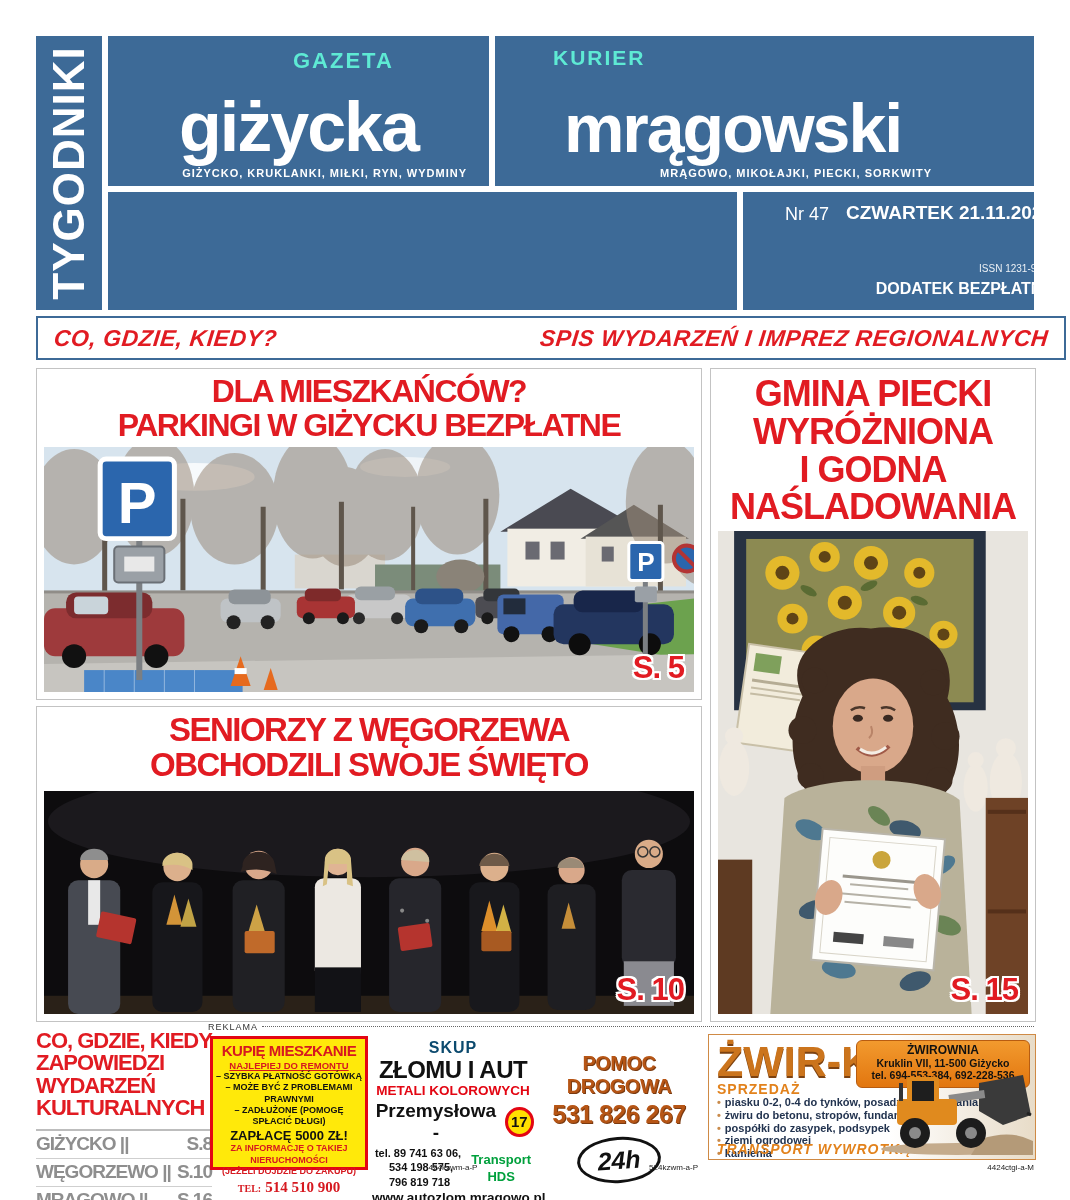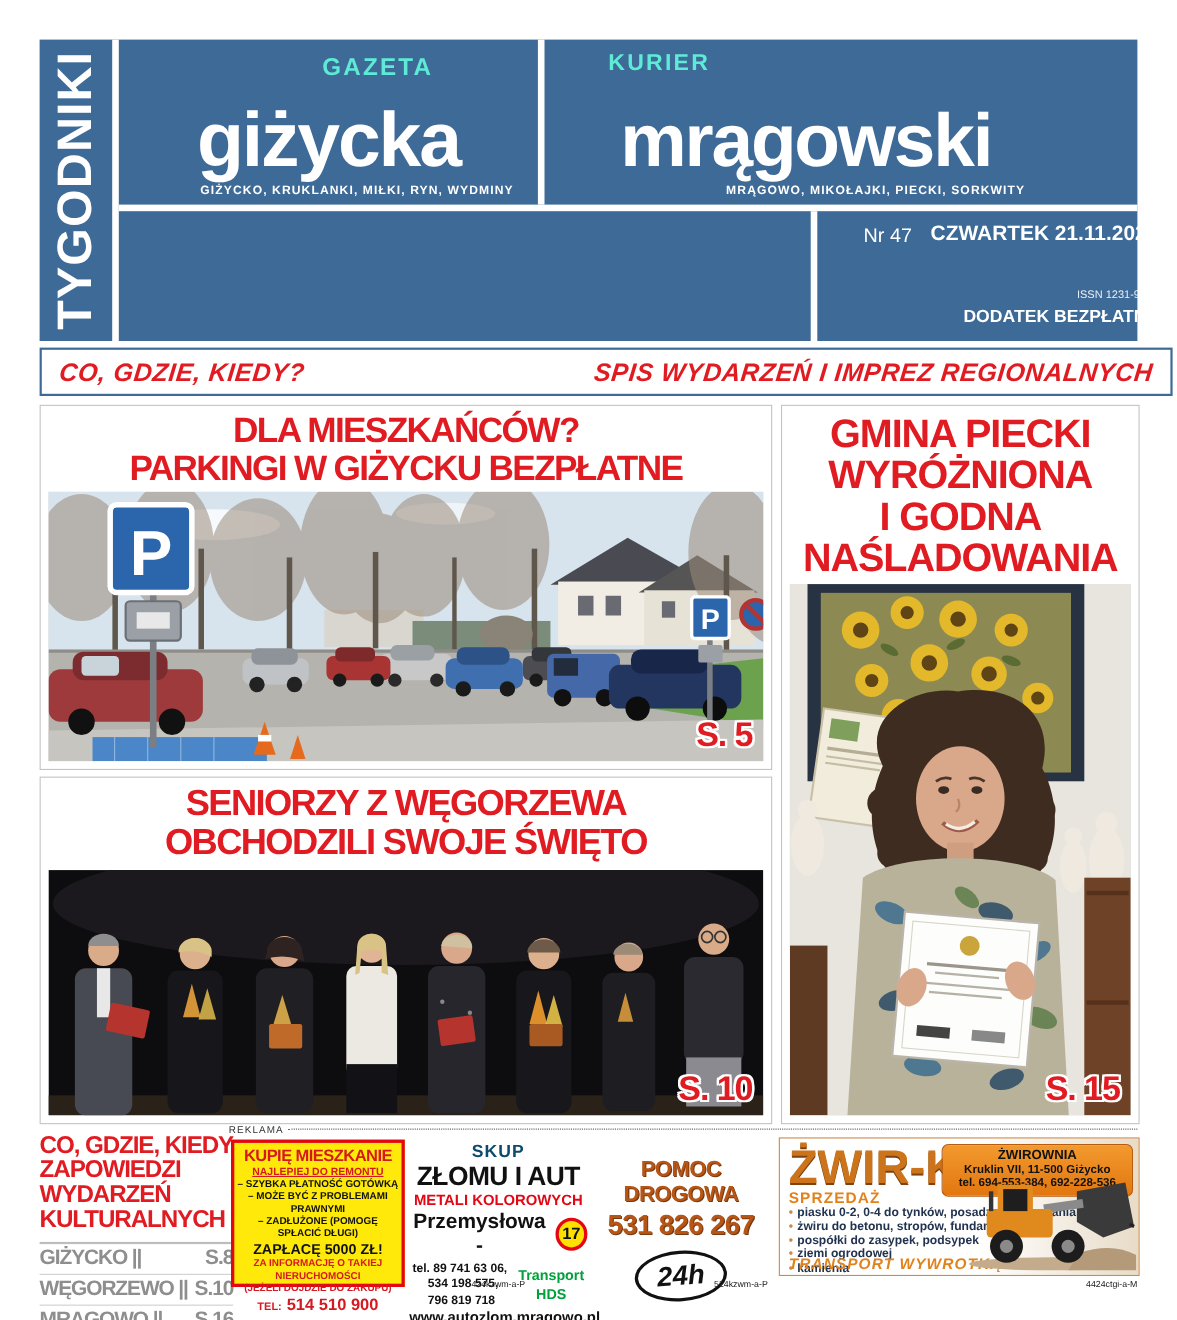--- a/index.html
+++ b/index.html
@@ -77,21 +77,21 @@
 
   
   .ad-code{position:absolute;font-size:8px;color:#222;}
   #ad-apartment{position:absolute;left:210px;top:1036px;width:148px;height:122px;background:#ffe90a;
     border:3px solid #e30613;text-align:center;padding:3px 2px;box-sizing:content-box;}
   #ad-apartment .l1{color:#d61920;font-size:15px;font-weight:800;letter-spacing:-.5px;}
   #ad-apartment .l2{color:#d61920;font-size:9.5px;font-weight:800;text-decoration:underline;margin-top:1px;}
   #ad-apartment .lb{color:#111;font-size:9px;font-weight:800;line-height:1.25;}
   #ad-apartment .l3{color:#111;font-size:13px;font-weight:800;margin-top:1px;}
   #ad-apartment .l4{color:#d61920;font-size:9px;font-weight:800;line-height:1.25;}
-  #ad-apartment .l5{color:#d61920;font-weight:800;margin-top:1px;}
+  #ad-apartment .l5{color:#d61920;font-weight:800;margin-top:1px;font-family:Liberation Serif, serif;}
   #ad-apartment .l5 .tl{font-size:10px;}
   #ad-apartment .l5 .ph{font-size:15px;}
   #code-apartment{left:210px;top:1210px;width:154px;text-align:right;}
 
   #ad-scrap{position:absolute;left:372px;top:1040px;width:162px;text-align:center;}
   #ad-scrap .s1{color:#0c4a6e;font-size:16px;font-weight:800;letter-spacing:1px;line-height:1.05;}
   #ad-scrap .s2{color:#111;font-size:24px;font-weight:800;letter-spacing:-.5px;line-height:1.05;}
   #ad-scrap .s3{color:#e30613;font-size:13.5px;font-weight:800;margin-top:1px;}
   #ad-scrap .street{display:flex;align-items:center;justify-content:center;gap:5px;margin-top:2px;
     color:#111;font-size:19px;font-weight:800;}

